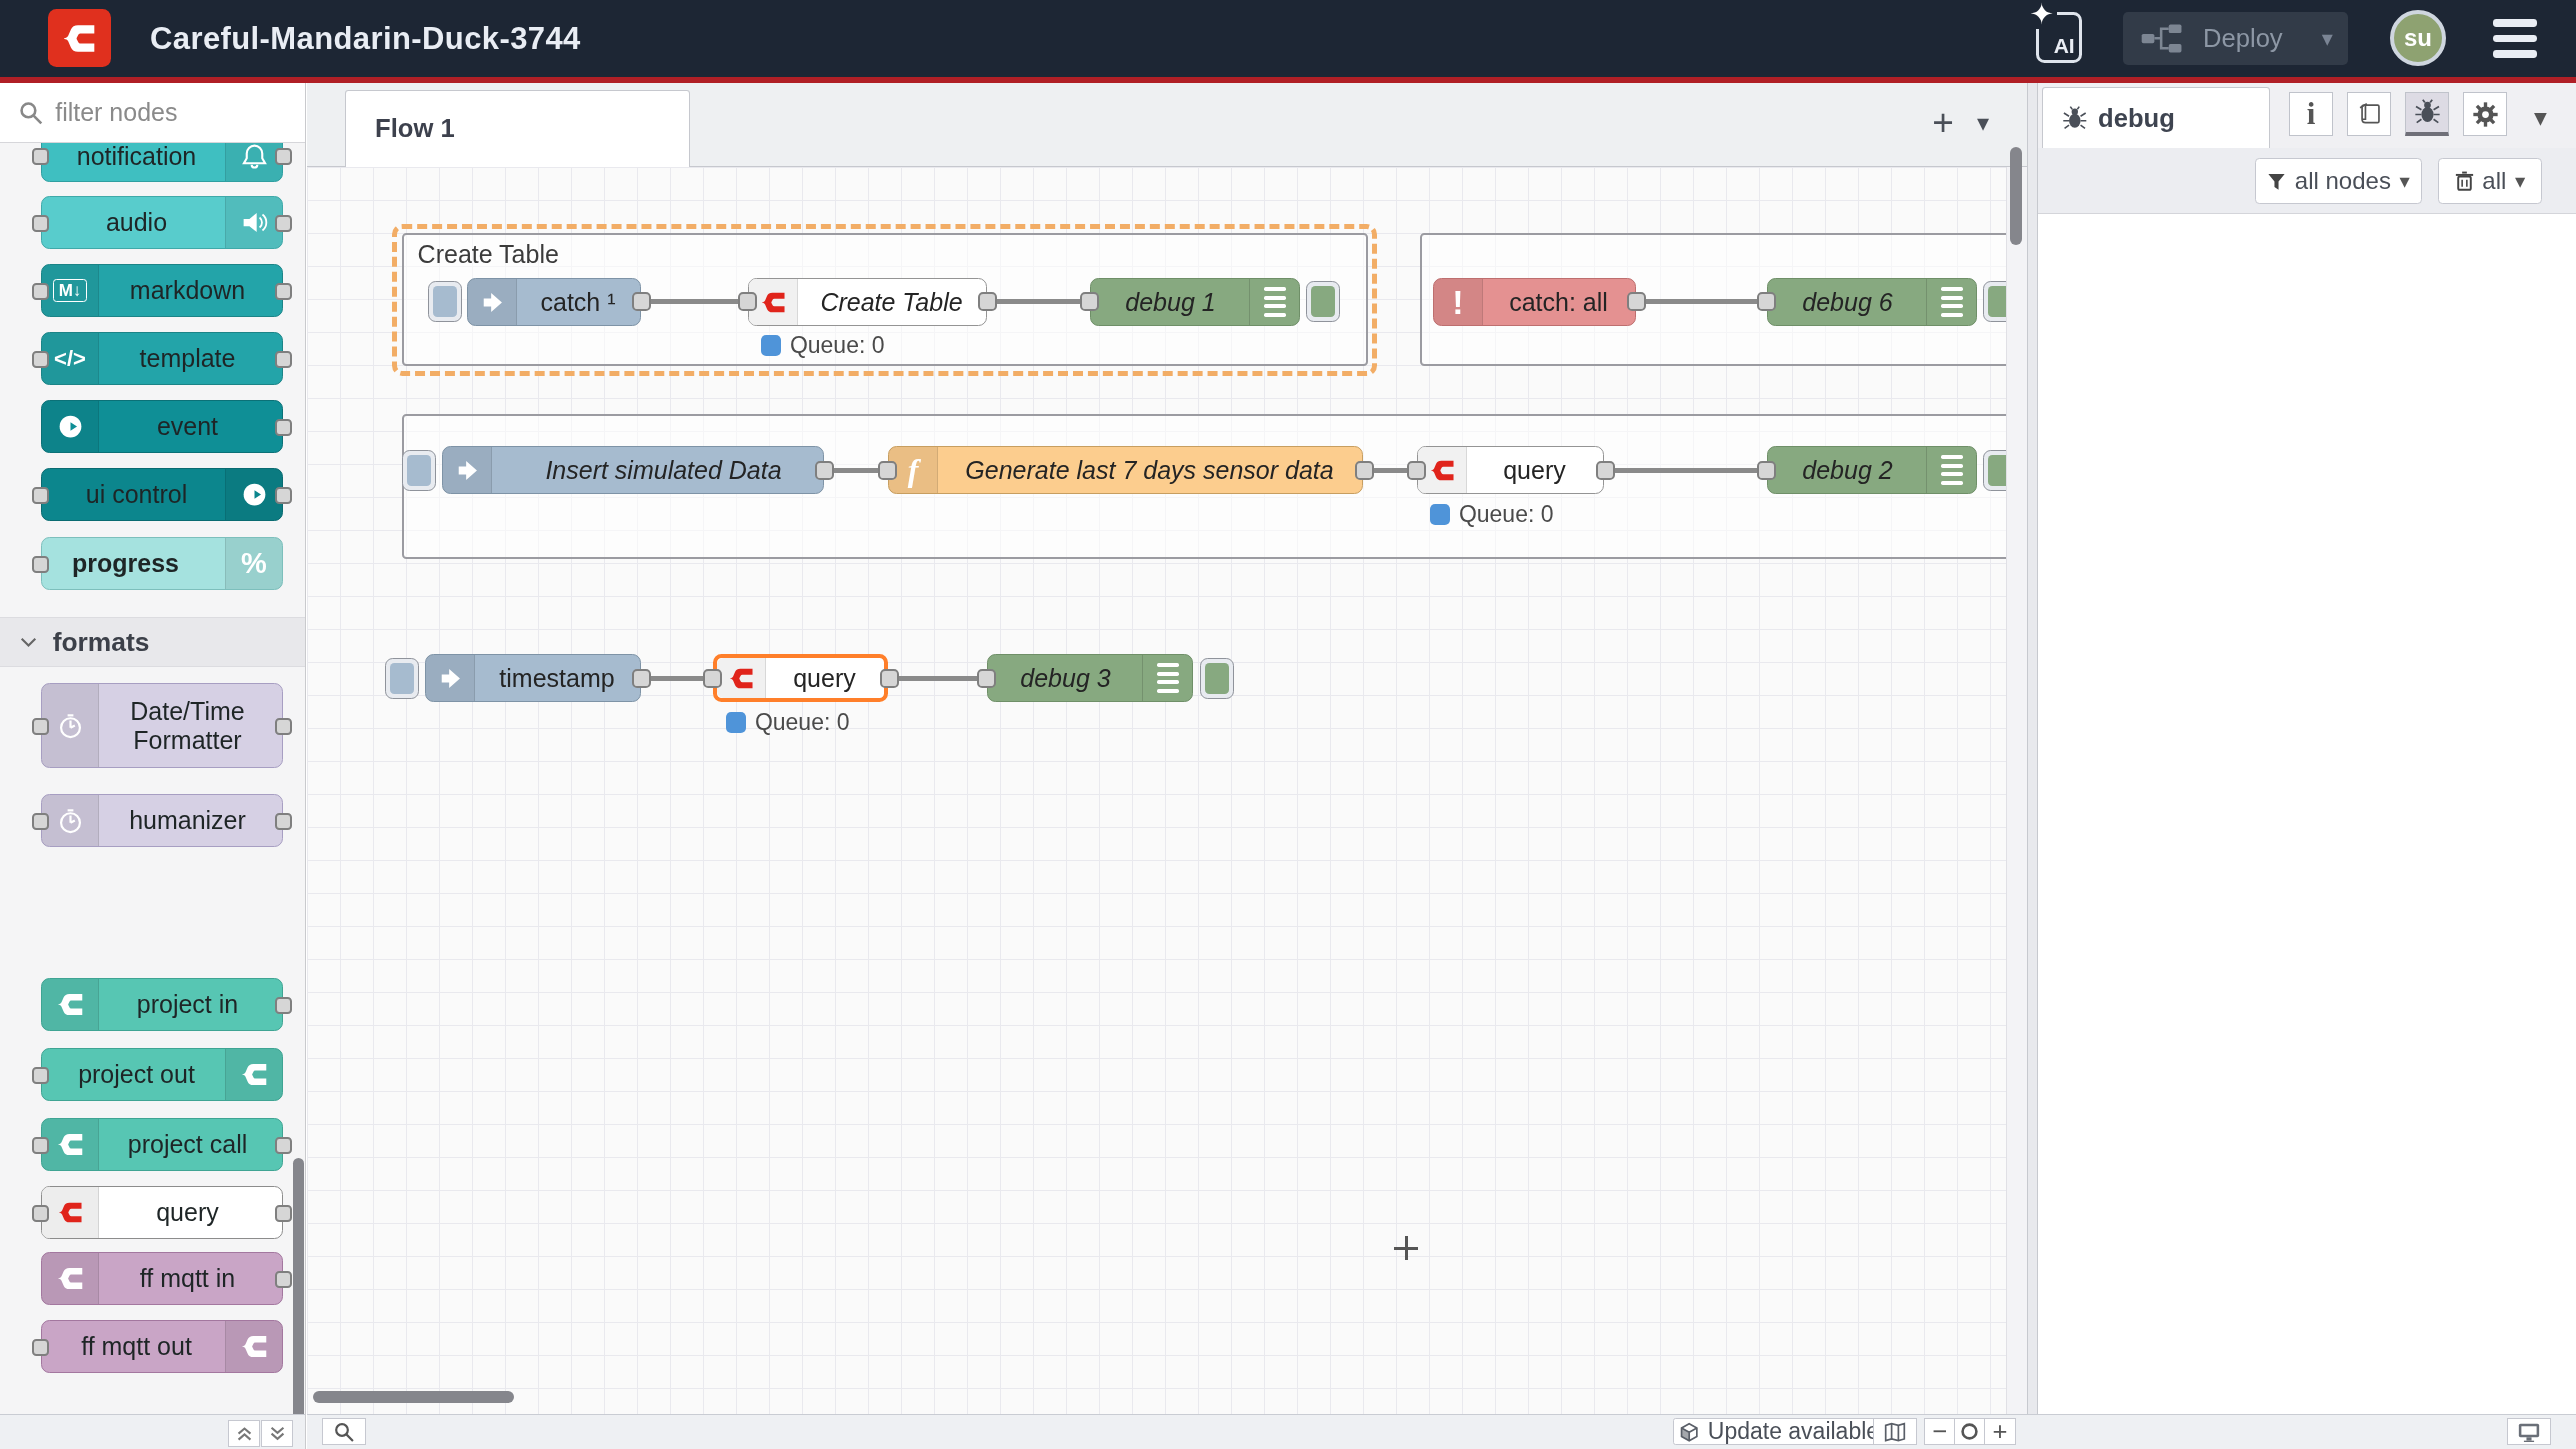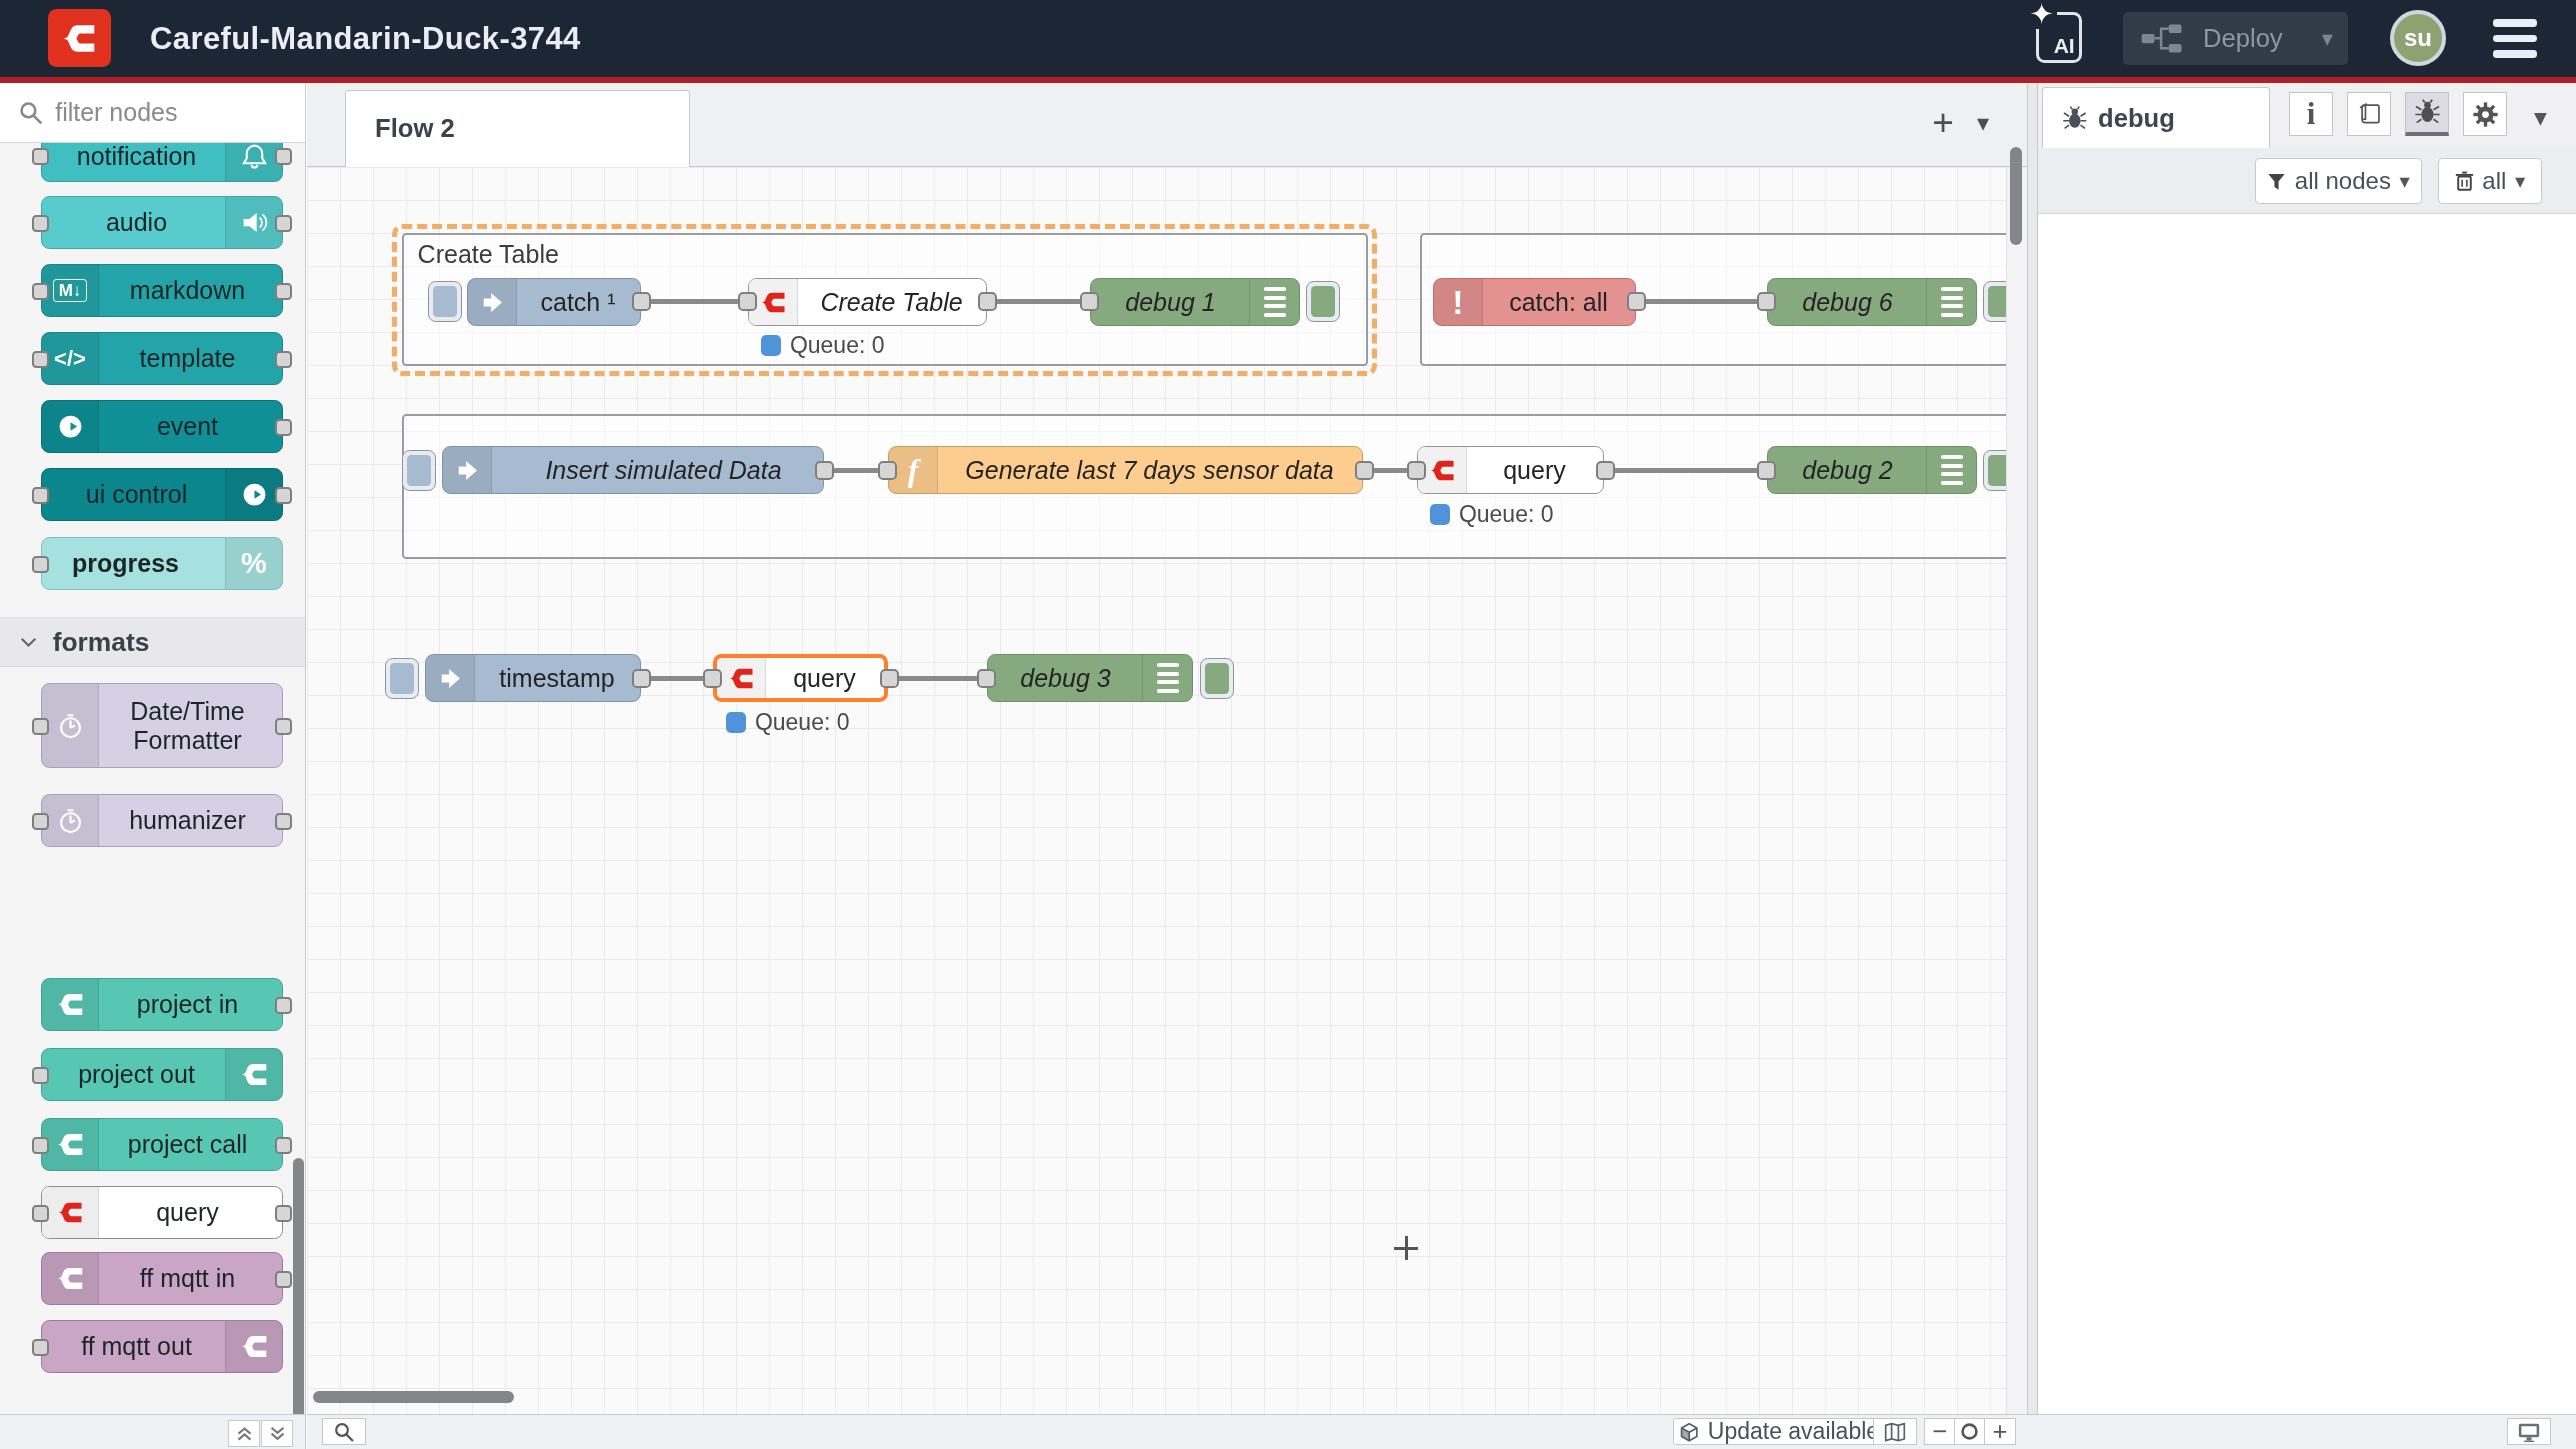--- a/index.html
+++ b/index.html
@@ -319,21 +319,21 @@
   </div>
   <div class="sq-btn" style="left:261px;top:5.1px;width:32px;height:27px;">
     <svg width="17" height="15.3" viewBox="0 0 20 18">
         <path d="M3 2 L10 8 L17 2 M3 9 L10 15 L17 9" fill="none" stroke="#777" stroke-width="2.5"></path>
       </svg>
   </div>
 </div>
 
 <div class="tabbar">
   <div class="tab-active">
-    <span>Flow 2</span>
+    <span>Flow 1</span>
   </div>
   <div class="tab-plus">+</div>
   <div class="tab-caret">▾</div>
 </div>
 
 <div class="canvas" id="canvas">
     <div class="grp-sel" style="left:85px;top:57px;width:985px;height:152px;"></div>
     <div class="grp" style="left:95px;top:66px;width:966px;height:133px;">
       <span class="grp-label">Create Table</span>
     </div>

